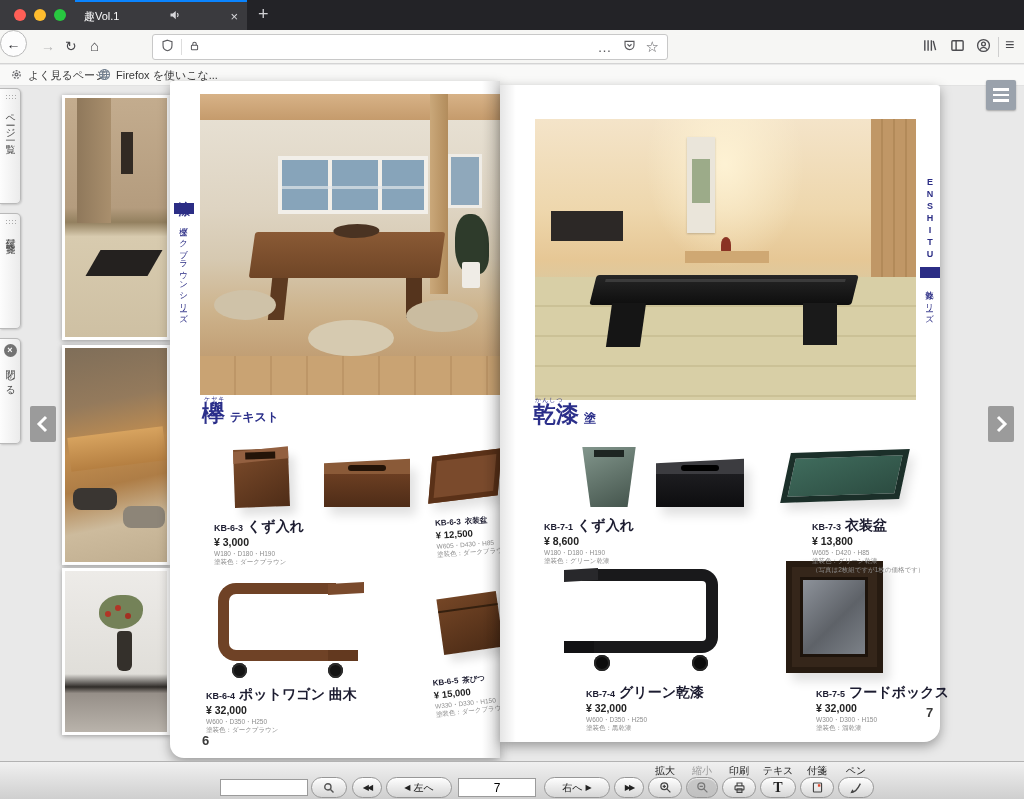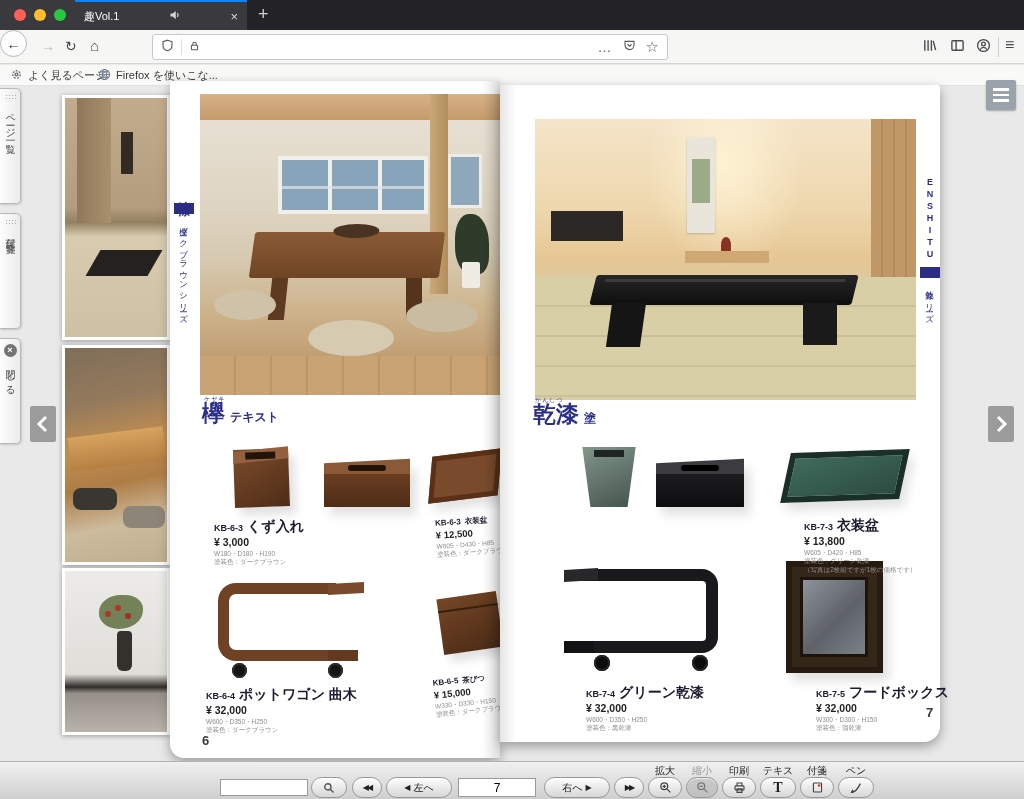--- a/index.html
+++ b/index.html
@@ -358,21 +358,27 @@
     <div class="abs" style="left:18px;top:8px;width:136px;height:84px;border:12px solid #19191b;border-left:none;border-radius:0 16px 16px 0;background:transparent"></div>
     <div class="abs" style="left:0;top:8px;width:34px;height:12px;background:#28282b;transform:skewY(-3deg)"></div>
     <div class="abs" style="left:0;top:80px;width:30px;height:12px;background:#121214"></div>
     <div class="abs" style="left:30px;top:94px;width:16px;height:16px;border-radius:50%;background:#0c0c0c;box-shadow:0 0 0 2px #242424 inset"></div>
     <div class="abs" style="left:128px;top:94px;width:16px;height:16px;border-radius:50%;background:#0c0c0c;box-shadow:0 0 0 2px #242424 inset"></div>
   </div>
   <div class="pphoto" style="left:286px;top:476px;width:97px;height:112px;background:#35261a;border:6px solid #271b11">
     <div class="abs" style="left:8px;top:10px;width:68px;height:80px;background:linear-gradient(135deg,#8d929a 0%,#5e6268 55%,#7c8188 100%);border:3px solid #1d130b"></div>
   </div>
 
-  <div class="prod" style="left:304px;top:431px">
+  <div class="prod" style="left:44px;top:431px">
+    <div class="l1"><span>KB-7-1</span><span class="nm">くず入れ</span></div>
+    <div class="pr">¥ 8,600</div>
+    <div class="sz">W180・D180・H190</div>
+    <div class="cl">塗装色：グリーン乾漆</div>
+  </div>
+  <div class="prod" style="left:312px;top:431px">
     <div class="l1"><span>KB-7-3</span><span class="nm">衣装盆</span></div>
     <div class="pr">¥ 13,800</div>
     <div class="sz">W605・D420・H85</div>
     <div class="cl">塗装色：グリーン乾漆</div>
     <div class="nt">（写真は2枚組ですが1枚の価格です）</div>
   </div>
   <div class="prod" style="left:86px;top:598px">
     <div class="l1"><span>KB-7-4</span><span class="nm">グリーン乾漆</span></div>
     <div class="pr">¥ 32,000</div>
     <div class="sz">W600・D350・H250</div>

